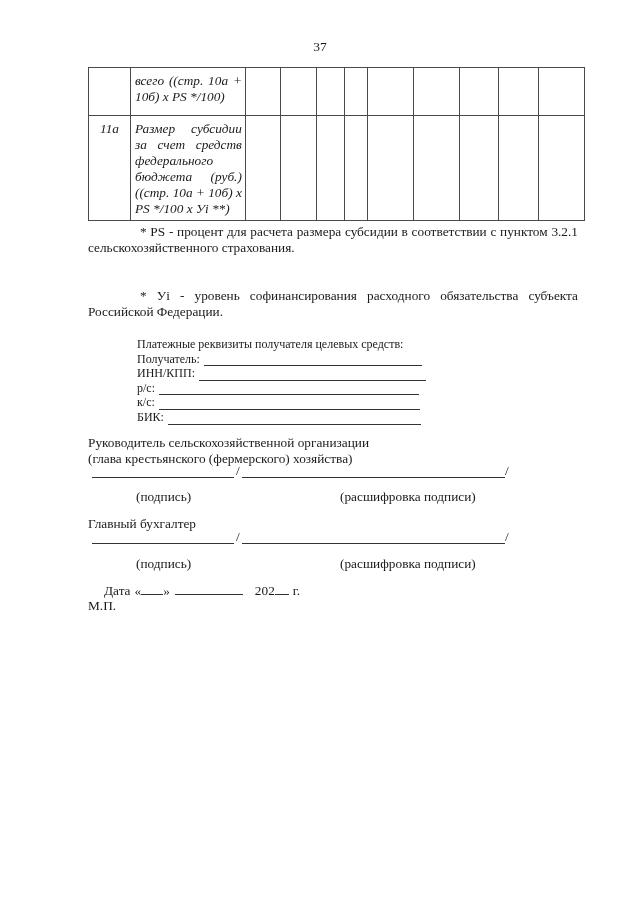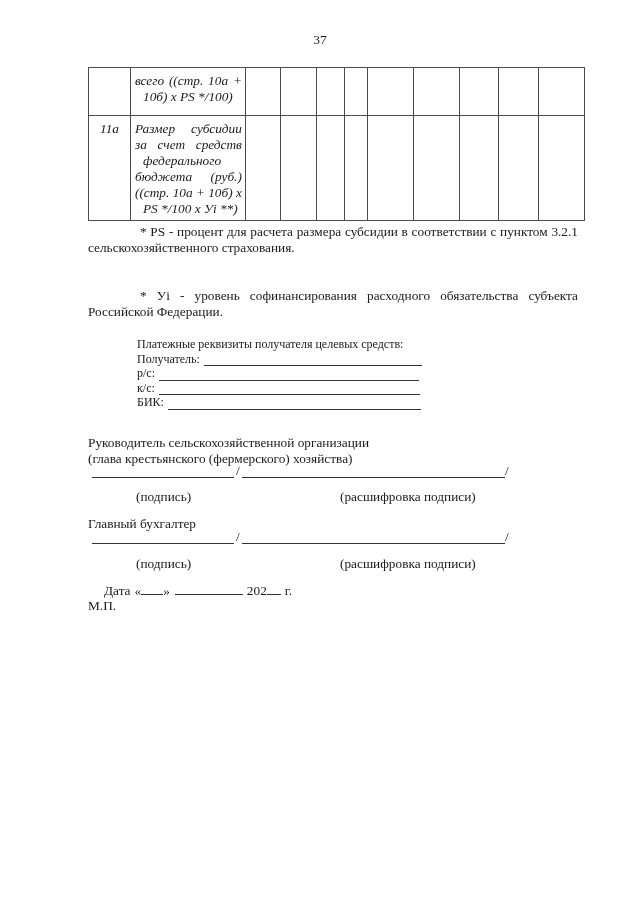--- a/index.html
+++ b/index.html
@@ -1,30 +1,30 @@
 <!DOCTYPE html>
 <html><head>
 <meta charset="utf-8">
 <style>
   html, body { margin: 0; padding: 0; background: #ffffff; }
   body { width: 640px; height: 905px; position: relative; overflow: hidden;
          font-family: "Liberation Serif", serif; color: #1a1a1a; font-size: 13.3px; }
   .abs { position: absolute; white-space: nowrap; }
-  .page-num { left: 0; width: 640px; text-align: center; top: 32px; font-size: 13.5px; }
+  .page-num { left: 0; width: 640px; text-align: center; top: 39px; font-size: 13.5px; }
 
   table.grid { position: absolute; left: 88px; top: 67px; border-collapse: collapse;
                table-layout: fixed; }
   table.grid td { border: 1.3px solid #4a4a4a; padding: 0; vertical-align: top;
                   font-size: 13.3px; line-height: 16px; font-style: italic; }
   table.grid tr.r1 td { height: 42px; }
   table.grid tr.r2 td { height: 99px; }
   .cell-num { text-align: center; padding-top: 5px !important; }
   .cell-txt { padding: 5px 3px 0 4px !important; text-align: justify; }
   .cell-txt .ln { display: block; text-align: justify; text-align-last: justify; white-space: nowrap; }
-  .cell-txt .ln.left { text-align-last: left; margin-left: 8px; }
+  .cell-txt .ln.left { text-align-last: left; }
 
   .para { position: absolute; left: 88px; width: 490px; font-size: 13.3px; line-height: 16px; }
   .para .ln { display: block; text-align: justify; text-align-last: justify; white-space: nowrap; }
   .para .ln.left { text-align-last: left; }
   .para .ln.indent { padding-left: 52px; }
 
   .req { position: absolute; left: 137px; font-size: 12px; line-height: 14.6px; }
   .req .row { display: flex; align-items: flex-end; white-space: nowrap; }
   .req .fill { display: inline-block; border-bottom: 1px solid #333; height: 11px; margin-left: 4px; }
 
@@ -99,20 +99,24 @@
   <span class="ln left">Российской Федерации.</span>
 </div>
 
 <div class="req" style="top:337px;">
   <div class="row">Платежные реквизиты получателя целевых средств:</div>
   <div class="row">
     <span>Получатель:</span>
     <span class="fill" style="width:218px"></span>
   </div>
   <div class="row">
+    <span>ИНН/КПП:</span>
+    <span class="fill" style="width:227px"></span>
+  </div>
+  <div class="row">
     <span>р/с:</span>
     <span class="fill" style="width:260px"></span>
   </div>
   <div class="row">
     <span>к/с:</span>
     <span class="fill" style="width:261px"></span>
   </div>
   <div class="row">
     <span>БИК:</span>
     <span class="fill" style="width:253px"></span>
@@ -137,17 +141,17 @@
 <span class="slash" style="left:505px; top:529px;">/</span>
 <div class="abs" style="left:136px; top:556px;">(подпись)</div>
 <div class="abs" style="left:340px; top:556px;">(расшифровка подписи)</div>
 
 <div class="abs" style="left:104px; top:583px; display:flex; align-items:flex-start;">
   <span>Дата</span>
   <span style="margin-left:4px">«</span>
   <span class="fill" style="display:inline-block; width:22px; border-bottom:1px solid #333; height:11px;"></span>
   <span>»</span>
   <span class="fill" style="display:inline-block; width:68px; border-bottom:1px solid #333; height:11px; margin-left:5px;"></span>
-  <span style="margin-left:4px">202</span>
+  <span style="margin-left:12px">202</span>
   <span class="fill" style="display:inline-block; width:14px; border-bottom:1px solid #333; height:11px;"></span>
   <span style="margin-left:4px">г.</span>
 </div>
 <div class="abs" style="left:88px; top:598px;">М.П.</div>
 
 </body></html>

